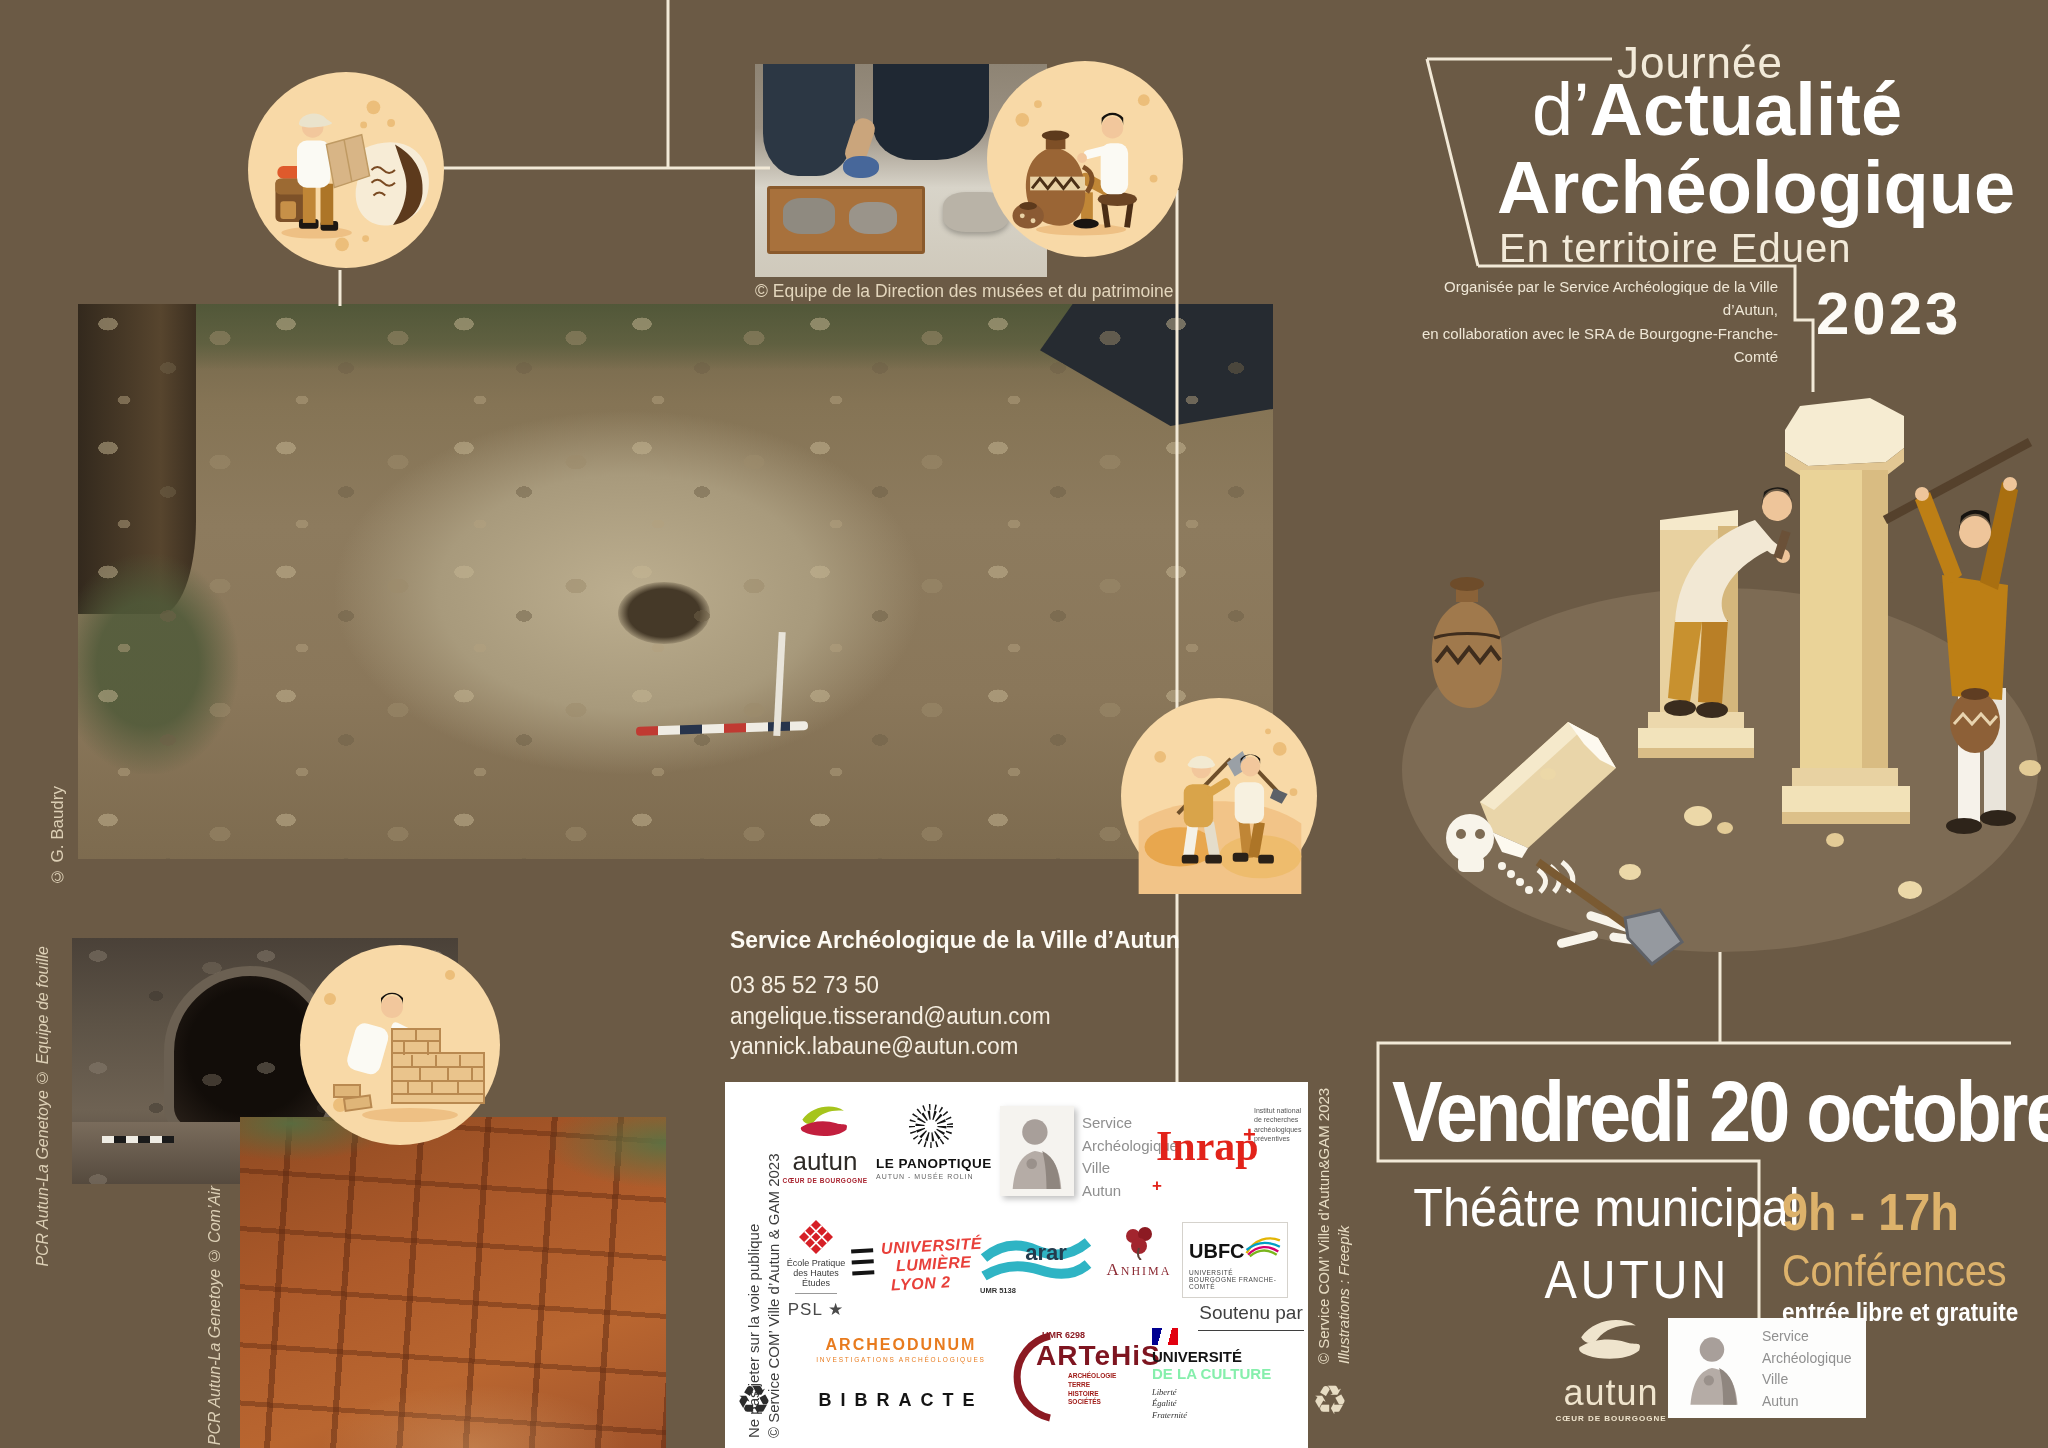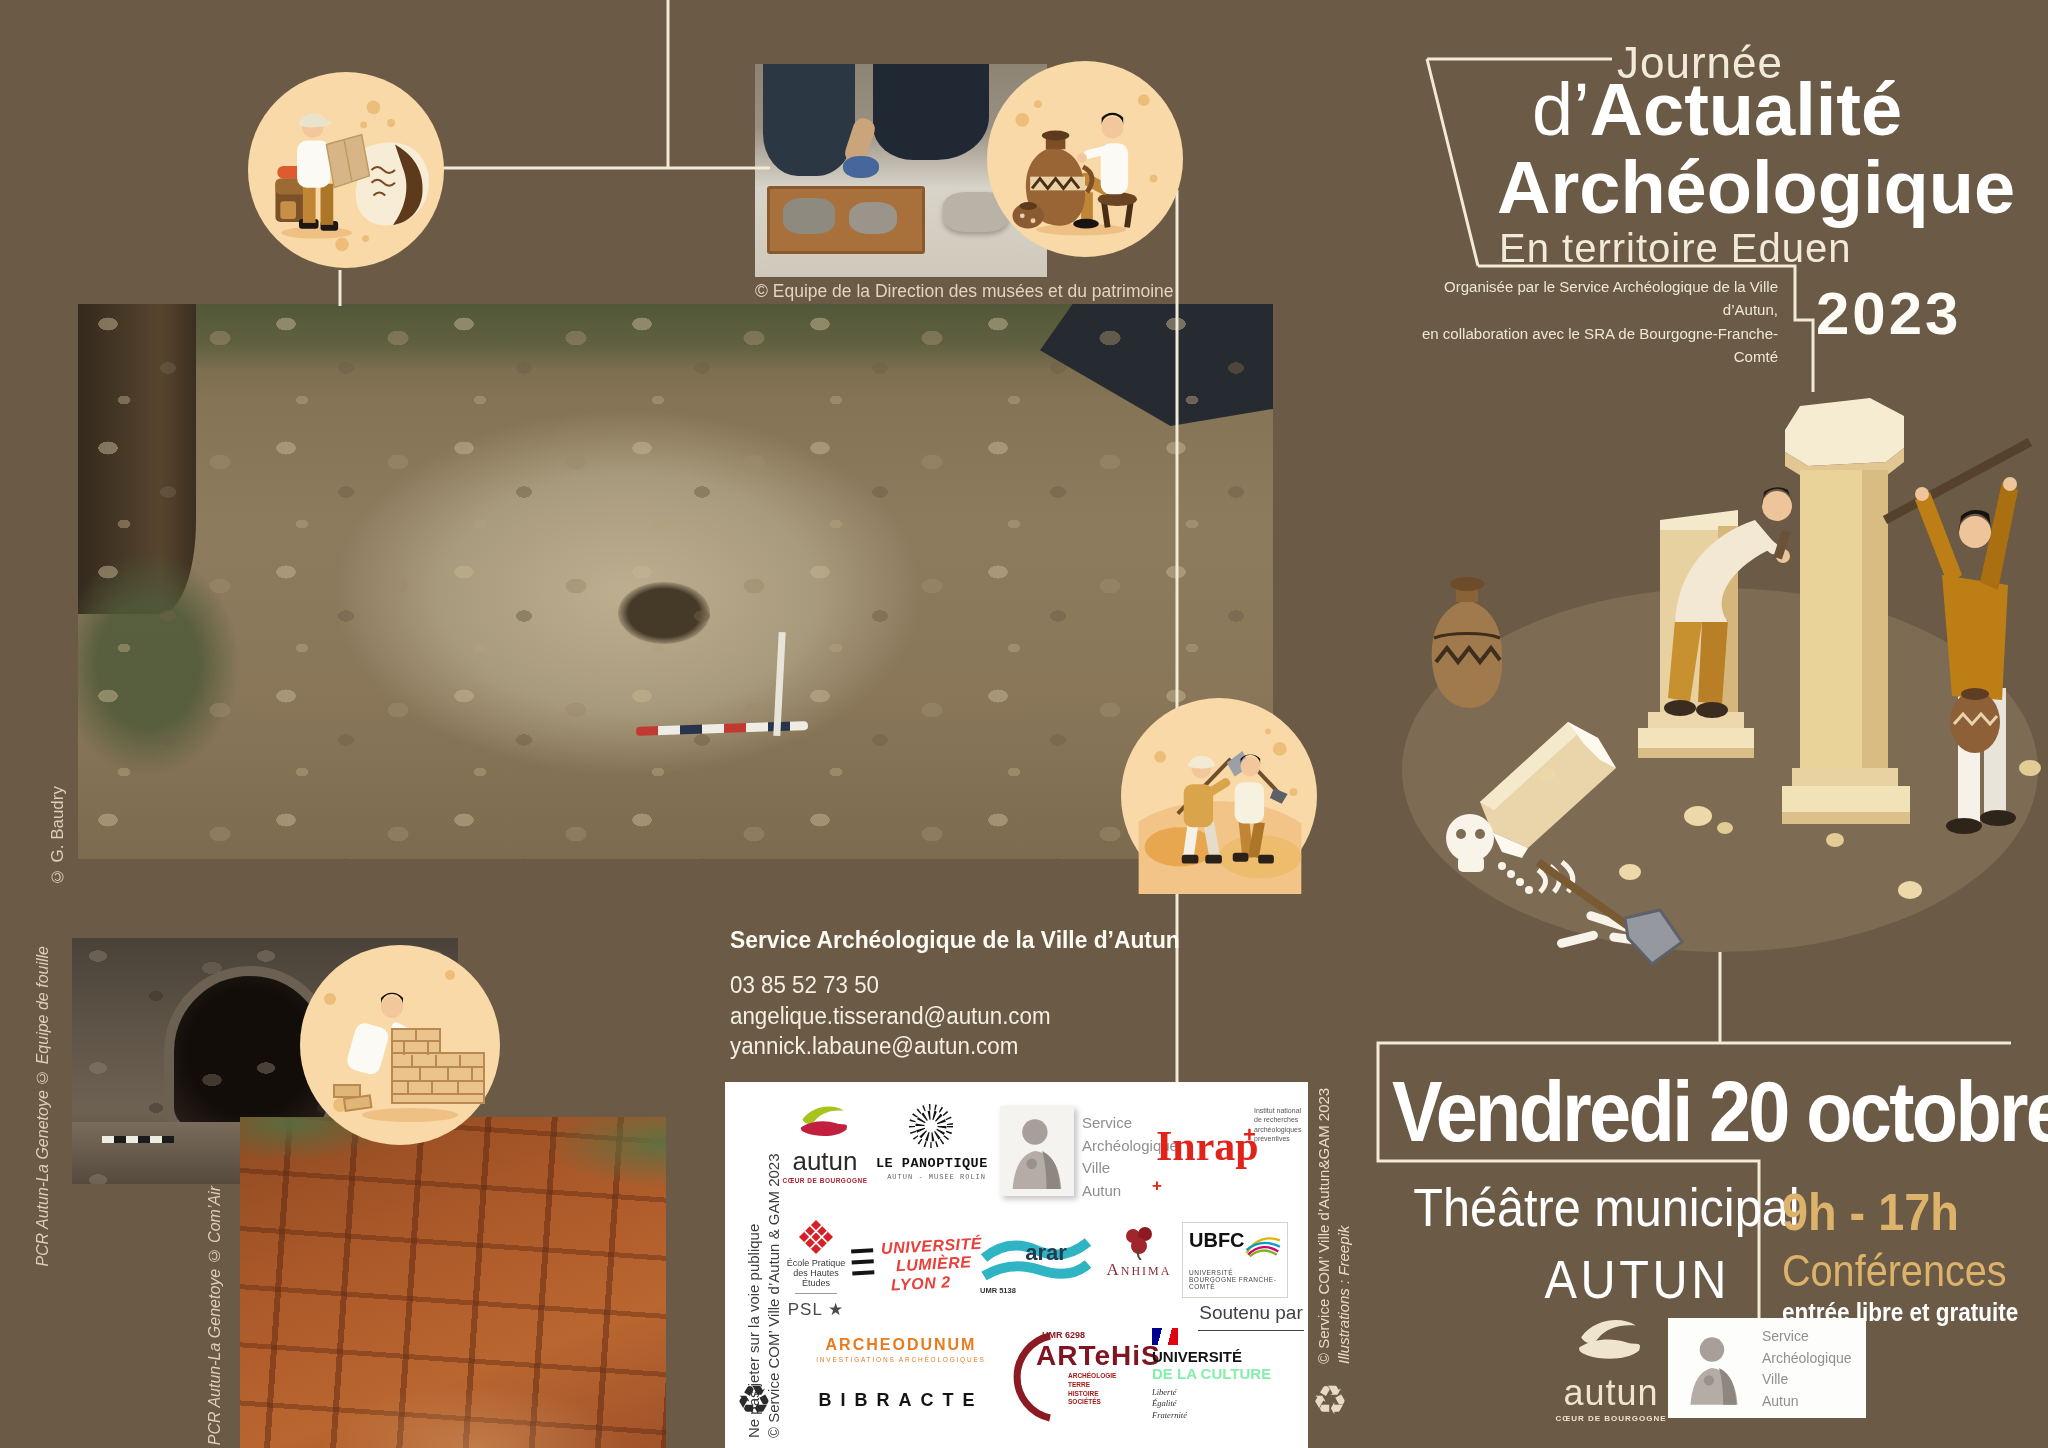--- a/index.html
+++ b/index.html
@@ -364,21 +364,21 @@
 
   <div class="abs" style="left:782px;top:1102px;width:86px;text-align:center;">
     <svg width="64" height="44" viewBox="0 0 100 70" style="margin:0 auto;">
       <path d="M14,28 C30,6 62,2 80,14 C64,12 44,16 34,30 C28,38 18,36 14,28 Z" fill="#a6c41c"></path>
       <path d="M12,40 C28,30 50,28 68,34 C80,38 88,32 84,44 C70,56 40,56 22,50 C14,47 10,44 12,40 Z" fill="#c21f3e"></path>
     </svg>
     <div class="logo-name" style="font-size:26px;font-weight:500;color:#2e2a26;">autun</div>
     <div style="font-size:6.5px;letter-spacing:.5px;color:#a8222e;font-weight:700;">CŒUR DE BOURGOGNE</div>
   </div>
 
-  <div class="abs" style="left:876px;top:1100px;width:110px;text-align:right;font-family:Liberation Mono, monospace;">
+  <div class="abs" style="left:876px;top:1100px;width:110px;text-align:left;">
     <svg width="52" height="52" viewBox="0 0 52 52" style="margin:0 auto;">
       <circle cx="26" cy="26" r="11" fill="none" stroke="#141414" stroke-width="9" stroke-dasharray="1.8 3.1"></circle>
       <circle cx="26" cy="26" r="19" fill="none" stroke="#141414" stroke-width="6" stroke-dasharray="1.4 4.4"></circle>
     </svg>
     <div class="logo-name" style="font-size:13.5px;font-weight:700;color:#111;letter-spacing:.5px;margin-top:4px;">LE PANOPTIQUE</div>
     <div style="font-size:7px;color:#666;letter-spacing:1px;margin-top:2px;">AUTUN - MUSÉE ROLIN</div>
   </div>
 
   <div class="abs" style="left:1000px;top:1106px;width:74px;height:90px;background:#f5f3ef;box-shadow:3px 3px 6px rgba(0,0,0,.25);">
     <svg width="74" height="90" viewBox="0 0 70 84">
@@ -444,21 +444,21 @@
     <svg width="36" height="34" viewBox="0 0 36 34" style="margin:0 auto;">
       <circle cx="12" cy="10" r="7" fill="#a2252e"></circle>
       <circle cx="24" cy="8" r="7" fill="#8c1a22"></circle>
       <circle cx="18" cy="20" r="8" fill="#a2252e"></circle>
       <path d="M18,22 q-3,8 2,12" stroke="#5d4037" stroke-width="2" fill="none"></path>
     </svg>
     <div class="logo-name" style="font-family:'Liberation Serif',serif;font-variant:small-caps;font-size:17px;letter-spacing:2px;color:#8c2a33;">Anhima</div>
   </div>
 
   <div class="abs" style="left:1182px;top:1222px;width:106px;height:76px;border:1px solid #d5d2cc;background:#fff;box-sizing:border-box;padding:6px;">
-    <div style="display:flex;align-items:flex-start;justify-content:space-between;">
+    <div style="display:flex;align-items:flex-end;justify-content:space-between;">
       <span class="logo-name" style="font-size:20px;font-weight:800;color:#111;">UBFC</span>
       <svg width="46" height="34" viewBox="0 0 46 34">
         <path d="M2,26 C12,8 30,4 44,10" stroke="#e3b505" stroke-width="3" fill="none"></path>
         <path d="M2,22 C14,12 28,10 44,18" stroke="#00a0c6" stroke-width="3" fill="none"></path>
         <path d="M4,28 C16,16 30,16 42,24" stroke="#d6006e" stroke-width="3" fill="none"></path>
         <path d="M6,30 C16,22 28,20 40,28" stroke="#7ab51d" stroke-width="3" fill="none"></path>
       </svg>
     </div>
     <div style="font-size:6.5px;color:#444;letter-spacing:.5px;margin-top:6px;">UNIVERSITÉ</div>
     <div style="font-size:6.5px;color:#444;letter-spacing:.5px;">BOURGOGNE FRANCHE-COMTÉ</div>

